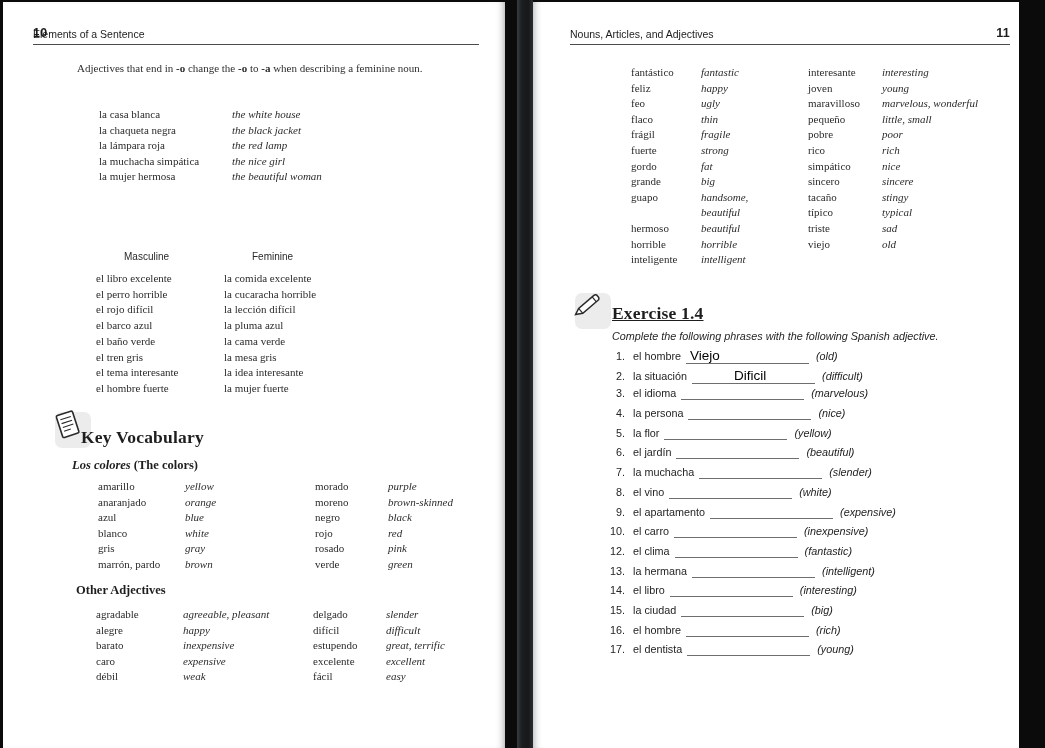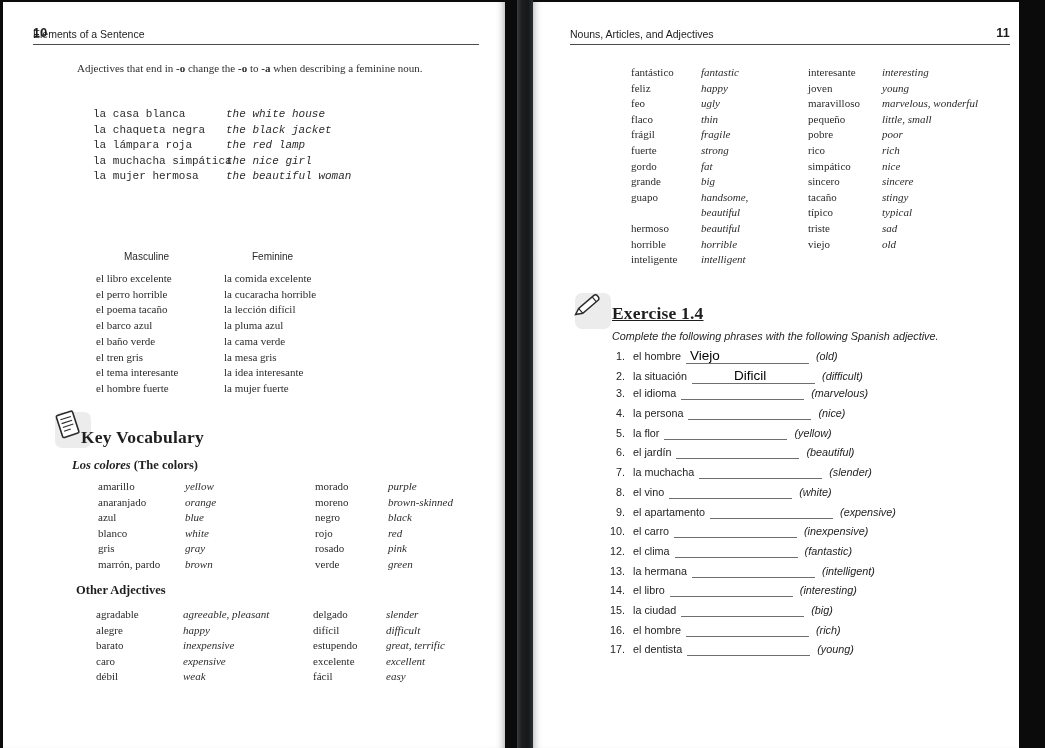--- a/index.html
+++ b/index.html
@@ -73,35 +73,35 @@
 
 <div class="page page-left">
 
   <div class="runhead runhead-left">
     <span class="pagenum">10</span>
     <span class="title">Elements of a Sentence</span>
   </div>
 
   <div class="para" style="top:59px;left:74px;width:402px;"><span>Adjectives that end in </span><span class="b">-o</span><span> change the </span><span class="b">-o</span><span> to </span><span class="b">-a</span><span> when describing a feminine noun.</span></div>
 
-  <div class="ex-samples" style="position:absolute;top:105px;left:90px;font-family:Liberation Mono, monospace;">
+  <div class="ex-samples" style="position:absolute;top:105px;left:96px;">
       <div class="prow"><span class="c0">la casa blanca</span><span class="c1">the white house</span></div>
       <div class="prow"><span class="c0">la chaqueta negra</span><span class="c1">the black jacket</span></div>
       <div class="prow"><span class="c0">la lámpara roja</span><span class="c1">the red lamp</span></div>
       <div class="prow"><span class="c0">la muchacha simpática</span><span class="c1">the nice girl</span></div>
       <div class="prow"><span class="c0">la mujer hermosa</span><span class="c1">the beautiful woman</span></div>
     </div>
 
 
   <div class="gtable-head" style="top:249px;left:93px;">Masculine</div>
   <div class="gtable-head" style="top:249px;left:221px;">Feminine</div>
   <div class="gtable" style="position:absolute;top:269px;left:93px;">
       <div class="prow"><span class="c0">el libro excelente</span><span class="c1">la comida excelente</span></div>
       <div class="prow"><span class="c0">el perro horrible</span><span class="c1">la cucaracha horrible</span></div>
-      <div class="prow"><span class="c0">el poema tacaño</span><span class="c1">la lección difícil</span></div>
+      <div class="prow"><span class="c0">el rojo difícil</span><span class="c1">la lección difícil</span></div>
       <div class="prow"><span class="c0">el barco azul</span><span class="c1">la pluma azul</span></div>
       <div class="prow"><span class="c0">el baño verde</span><span class="c1">la cama verde</span></div>
       <div class="prow"><span class="c0">el tren gris</span><span class="c1">la mesa gris</span></div>
       <div class="prow"><span class="c0">el tema interesante</span><span class="c1">la idea interesante</span></div>
       <div class="prow"><span class="c0">el hombre fuerte</span><span class="c1">la mujer fuerte</span></div>
     </div>
 
   <div class="iconbox" style="top:410px;left:52px;">
     <svg width="40" height="40" viewBox="0 0 40 40">
       <g transform="rotate(-18 20 20)">

